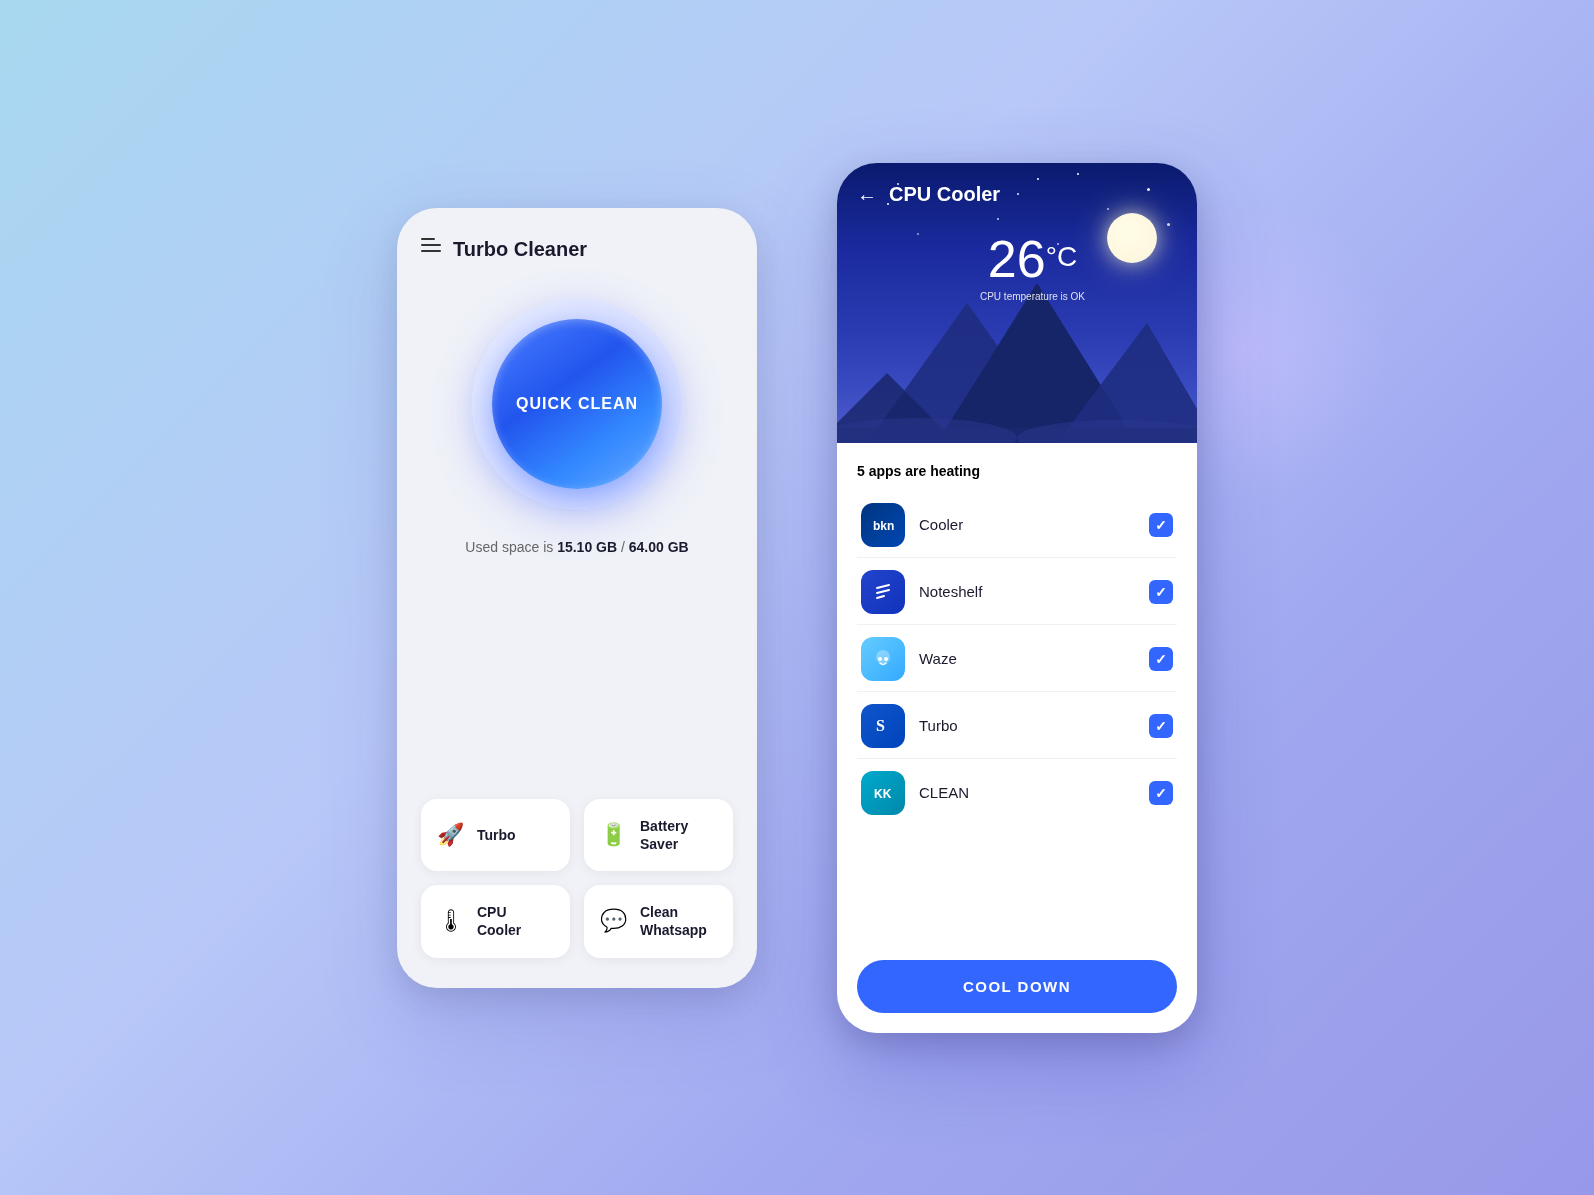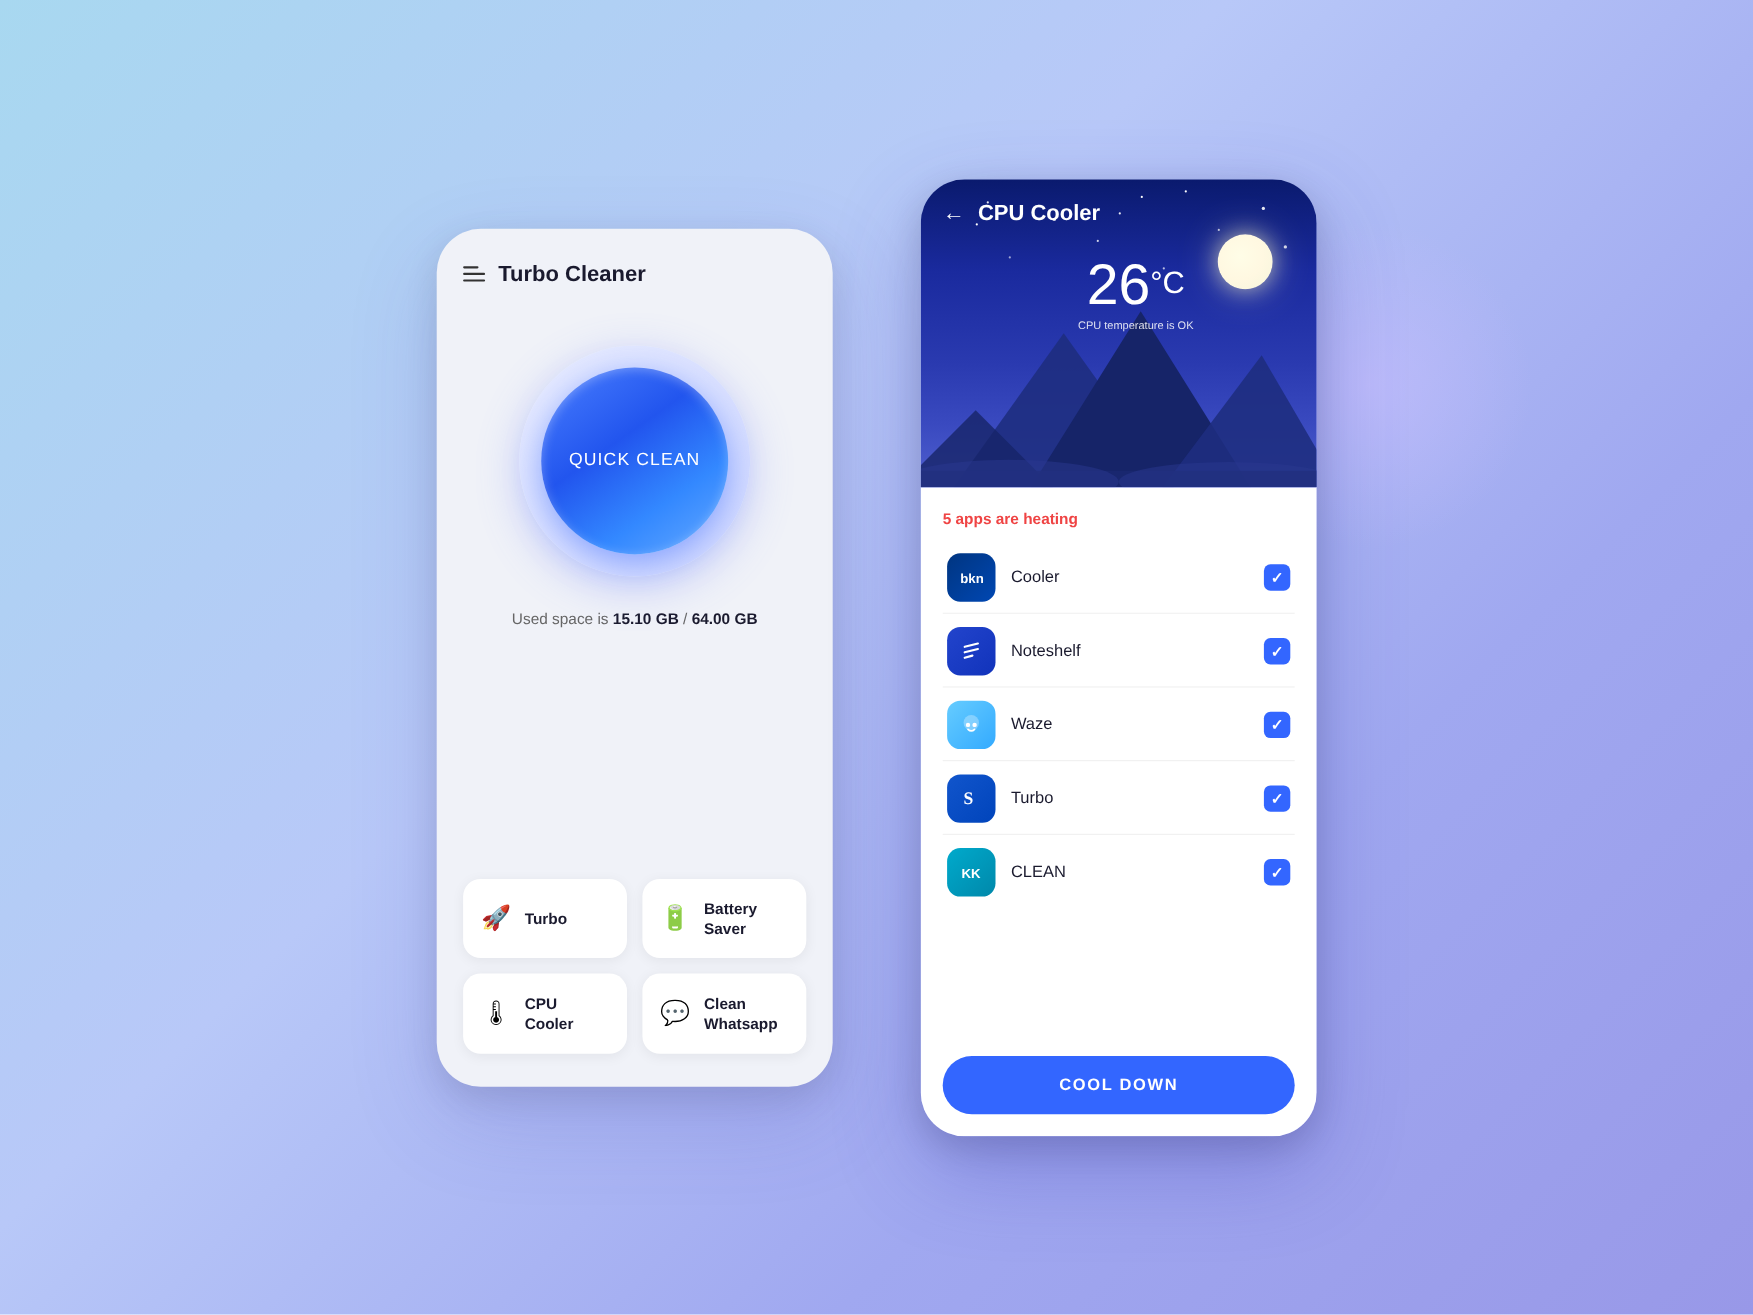--- a/index.html
+++ b/index.html
@@ -45,23 +45,23 @@
       padding: 30px 24px;
       display: flex;
       flex-direction: column;
       align-items: center;
       position: relative;
     }
 
     .phone1-header {
       width: 100%;
       display: flex;
-      align-items: center;
+      align-items: flex-start;
       gap: 12px;
-      margin-bottom: 23px;
+      margin-bottom: 8px;
     }
 
     .hamburger-icon {
       display: flex;
       flex-direction: column;
       gap: 4px;
       cursor: pointer;
     }
     .hamburger-icon span {
       display: block;
@@ -108,21 +108,21 @@
       justify-content: center;
       cursor: pointer;
       box-shadow: 0 8px 30px rgba(50,100,255,0.5), inset 0 2px 10px rgba(255,255,255,0.3);
       border: none;
       outline: none;
     }
 
     .quick-clean-label {
       color: white;
       font-size: 16px;
-      font-weight: 400;
+      font-weight: 700;
       letter-spacing: 1px;
       text-align: left;
     }
 
     .storage-text {
       color: #666;
       font-size: 14px;
       margin: 10px 0 30px;
       text-align: right;
     }
@@ -275,21 +275,21 @@
       background: white;
       flex: 1;
       padding: 20px 20px 20px;
       display: flex;
       flex-direction: column;
     }
 
     .heating-title {
       font-size: 14px;
       font-weight: 700;
-      color: #ef4444;
+      color: #000000;
       margin-bottom: 14px;
     }
 
     .app-list {
       flex: 1;
       display: flex;
       flex-direction: column;
       gap: 2px;
     }
 

